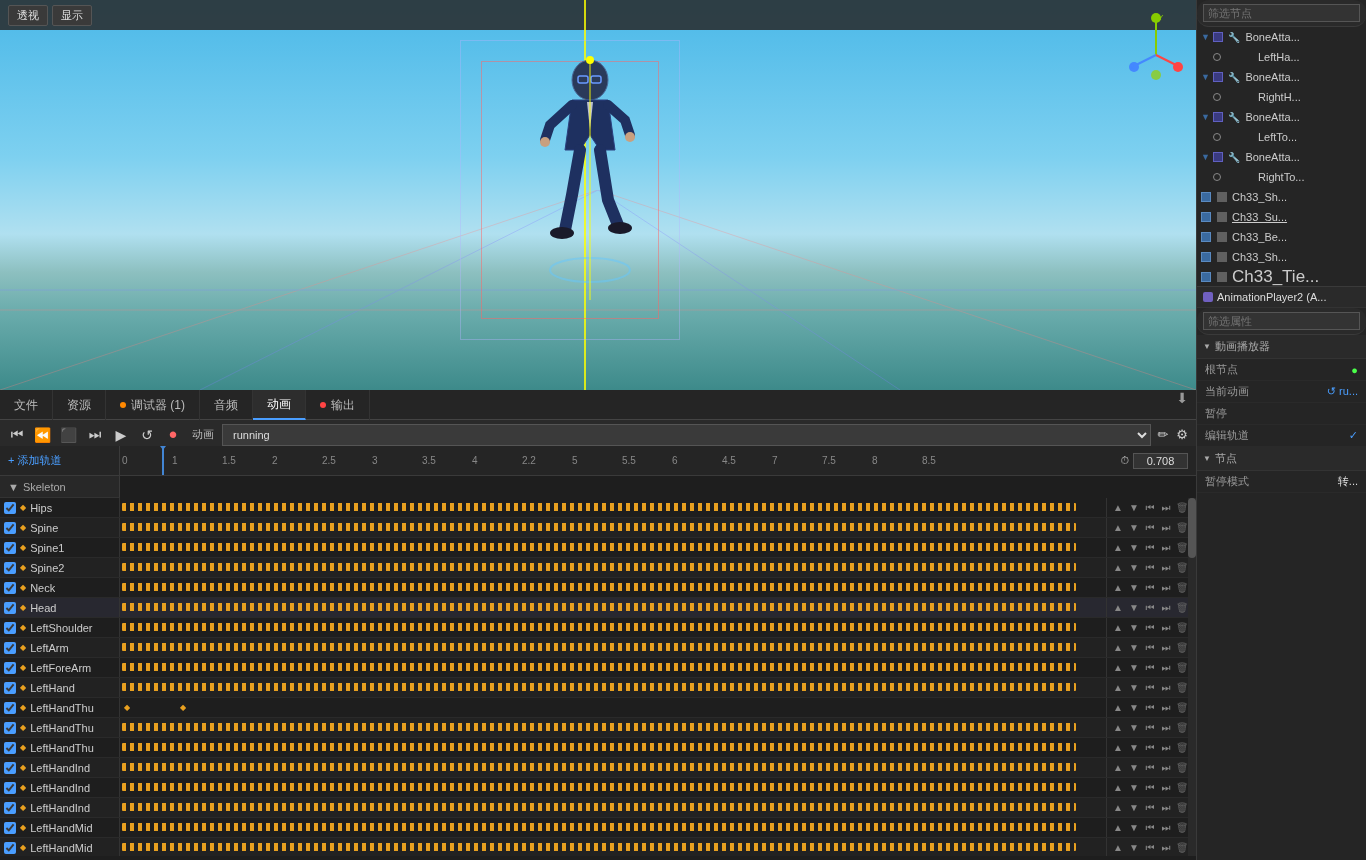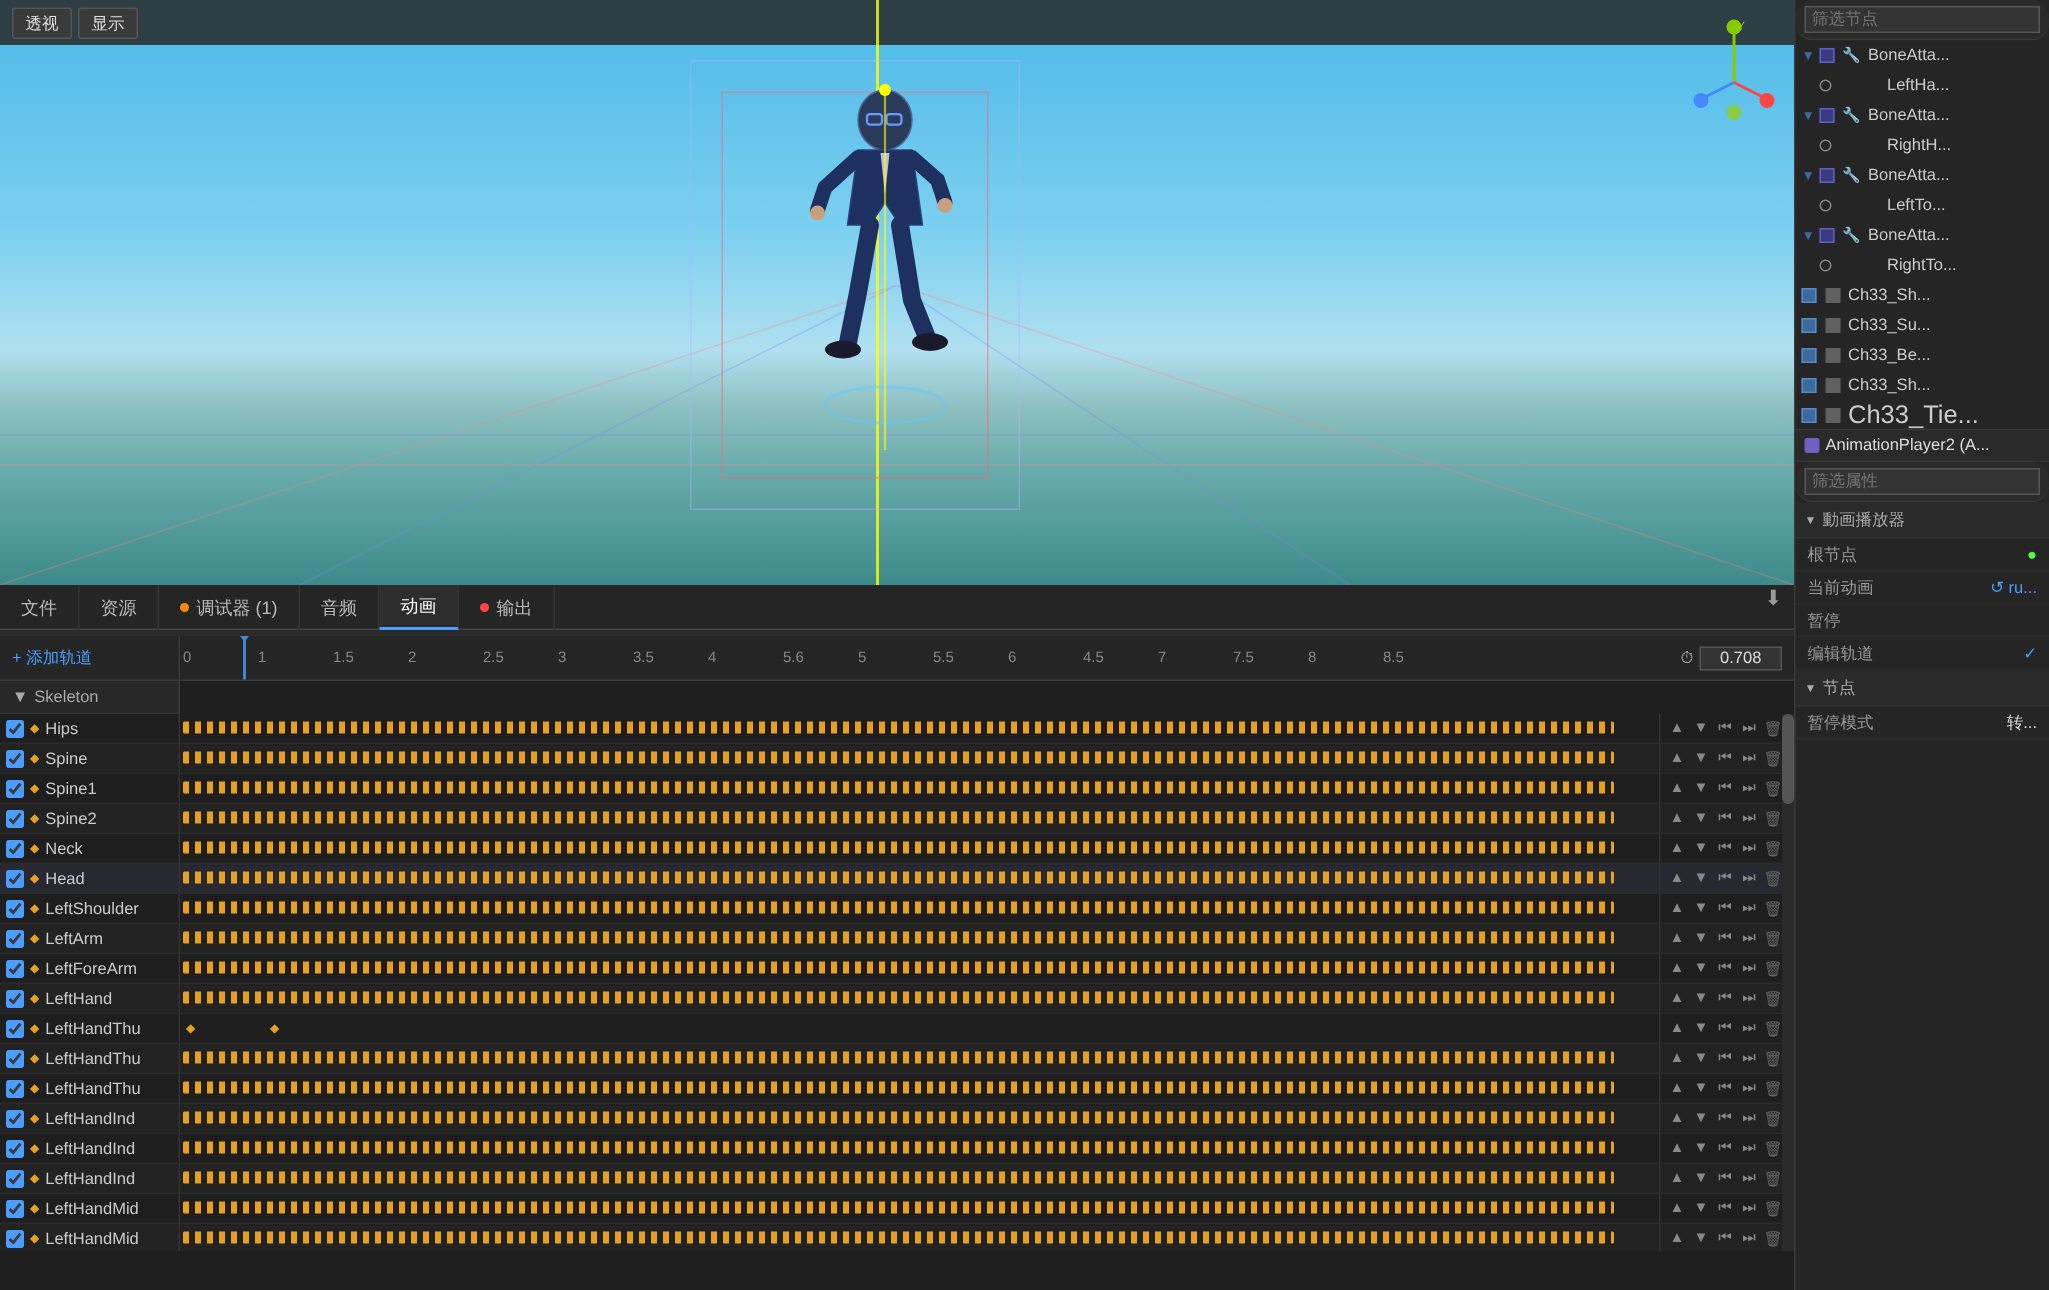--- a/index.html
+++ b/index.html
@@ -32,21 +32,21 @@
     .tab-export-btn { margin-left: auto; margin-right: 8px; color: #999; font-size: 14px; }
 
     
     #anim-controls { position: absolute; top: 420px; left: 0; width: 1196px; height: 30px; background: #2a2a2a; display: flex; align-items: center; gap: 4px; padding: 0 6px; border-bottom: 1px solid #444; }
     .ctrl-btn { background: none; border: none; color: #ccc; cursor: pointer; font-size: 14px; width: 22px; height: 22px; display: flex; align-items: center; justify-content: center; }
     .anim-label { color: #bbb; font-size: 11px; padding: 0 4px; }
     .anim-select { background: #3a3a3a; border: 1px solid #555; color: #ddd; padding: 2px 6px; font-size: 11px; flex: 1; height: 22px; cursor: pointer; }
     .anim-icon-btn { background: none; border: none; color: #ccc; cursor: pointer; font-size: 13px; padding: 2px; }
 
     
-    #timeline { position: absolute; top: 424px; left: 0; width: 1196px; height: 410px; background: #1e1e1e; overflow: hidden; }
+    #timeline { position: absolute; top: 446px; left: 0; width: 1196px; height: 410px; background: #1e1e1e; overflow: hidden; }
 
     
     #timeline-header { position: absolute; top: 0; left: 0; width: 100%; height: 30px; background: #252525; border-bottom: 1px solid #3a3a3a; display: flex; align-items: center; }
     .add-track-btn { width: 120px; min-width: 120px; padding: 0 8px; color: #4a9eff; cursor: pointer; font-size: 11px; border-right: 1px solid #3a3a3a; height: 100%; display: flex; align-items: center; gap: 4px; }
     .ruler-area { flex: 1; position: relative; overflow: hidden; height: 100%; }
     .ruler-ticks { display: flex; align-items: center; height: 100%; }
     .ruler-tick { color: #888; font-size: 10px; padding: 0 2px; min-width: 50px; }
     .timeline-end { display: flex; align-items: center; gap: 4px; padding: 0 8px; color: #bbb; font-size: 11px; }
     .time-input { background: #333; border: 1px solid #555; color: #ddd; padding: 1px 4px; width: 55px; font-size: 11px; text-align: center; }
 
@@ -230,21 +230,21 @@
     <div class="ruler-area">
       <div class="ruler-ticks">
         <span class="ruler-tick">0</span>
         <span class="ruler-tick">1</span>
         <span class="ruler-tick">1.5</span>
         <span class="ruler-tick">2</span>
         <span class="ruler-tick">2.5</span>
         <span class="ruler-tick">3</span>
         <span class="ruler-tick">3.5</span>
         <span class="ruler-tick">4</span>
-        <span class="ruler-tick">5.6</span>
+        <span class="ruler-tick">2.2</span>
         <span class="ruler-tick">5</span>
         <span class="ruler-tick">5.5</span>
         <span class="ruler-tick">6</span>
         <span class="ruler-tick">4.5</span>
         <span class="ruler-tick">7</span>
         <span class="ruler-tick">7.5</span>
         <span class="ruler-tick">8</span>
         <span class="ruler-tick">8.5</span>
       </div>
     </div>
@@ -651,21 +651,21 @@
     </div>
 
     <div class="rp-tree-item">
       <span style="width:10px;height:10px;background:#3a6aa0;border:1px solid #5a8ac0;display:inline-block;margin-right:3px;"></span>
       <span style="width:10px;height:10px;background:#606060;display:inline-block;margin-right:2px;"></span>
       <span style="font-size:11px;">Ch33_Sh...</span>
     </div>
     <div class="rp-tree-item">
       <span style="width:10px;height:10px;background:#3a6aa0;border:1px solid #5a8ac0;display:inline-block;margin-right:3px;"></span>
       <span style="width:10px;height:10px;background:#606060;display:inline-block;margin-right:2px;"></span>
-      <span style="font-size:11px;">Ch33_Su...</span>
+      <span style="font-size:11px;text-decoration:underline;">Ch33_Su...</span>
     </div>
     <div class="rp-tree-item">
       <span style="width:10px;height:10px;background:#3a6aa0;border:1px solid #5a8ac0;display:inline-block;margin-right:3px;"></span>
       <span style="width:10px;height:10px;background:#606060;display:inline-block;margin-right:2px;"></span>
       <span style="font-size:11px;">Ch33_Be...</span>
     </div>
     <div class="rp-tree-item">
       <span style="width:10px;height:10px;background:#3a6aa0;border:1px solid #5a8ac0;display:inline-block;margin-right:3px;"></span>
       <span style="width:10px;height:10px;background:#606060;display:inline-block;margin-right:2px;"></span>
       <span style="font-size:11px;">Ch33_Sh...</span>

